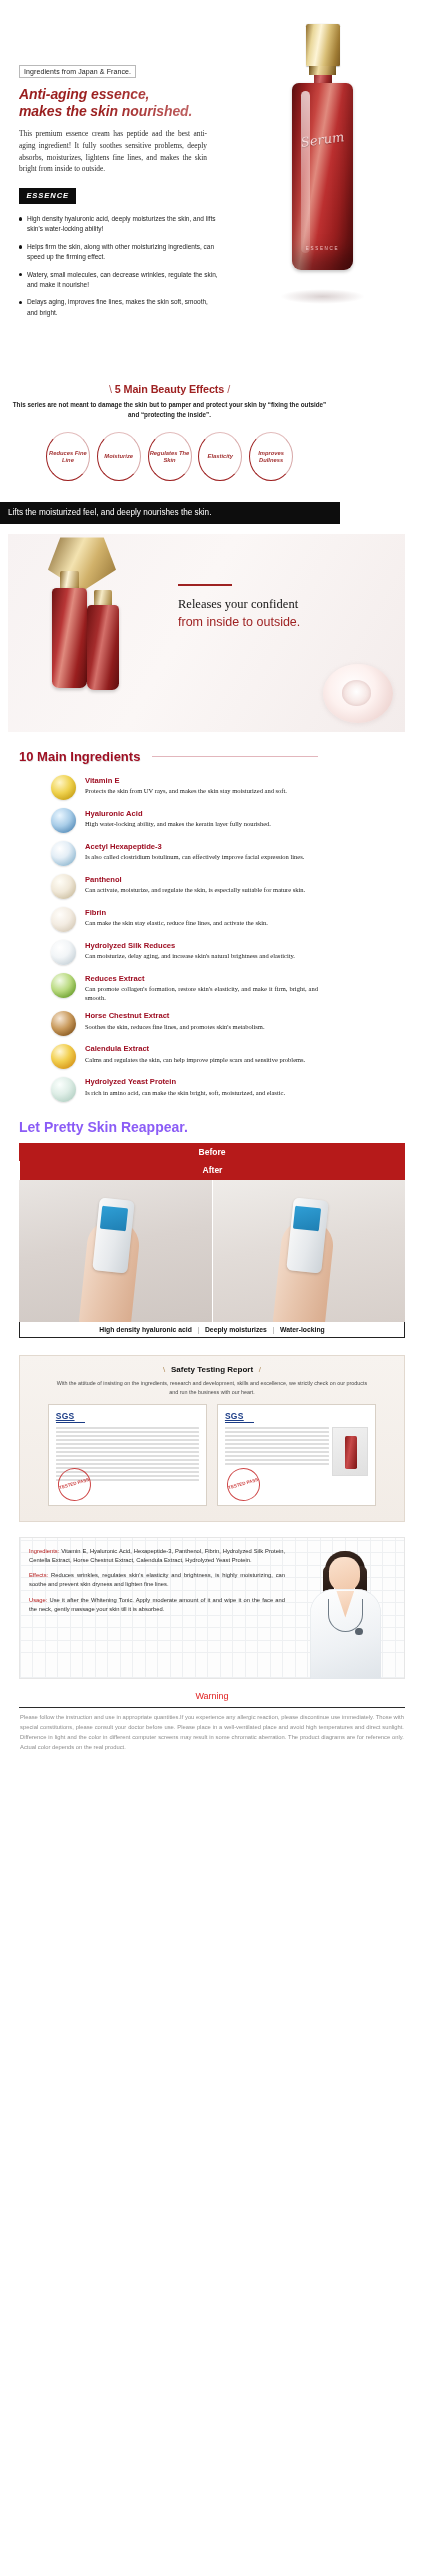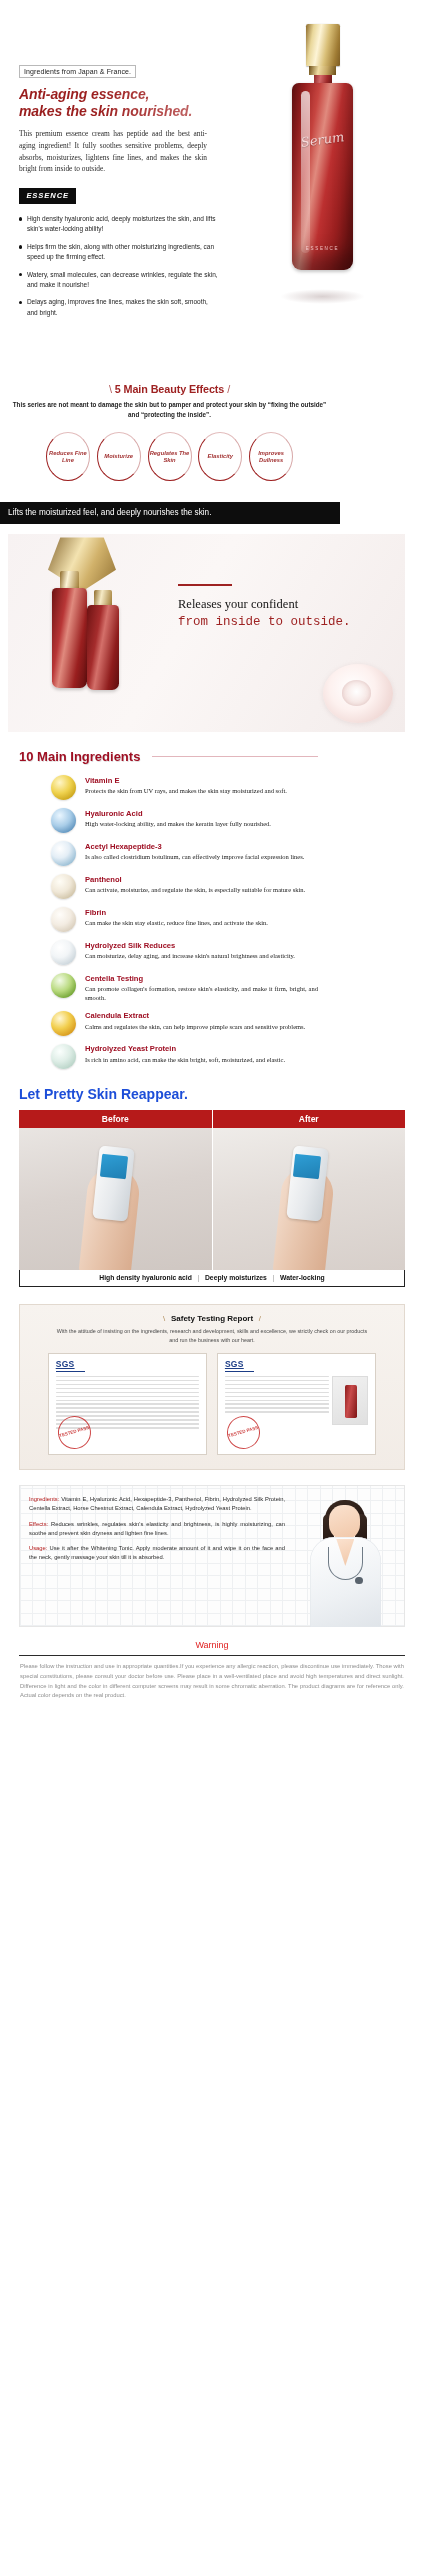--- a/index.html
+++ b/index.html
@@ -113,21 +113,21 @@
     position:relative; width:397px; margin:10.2px 0 0 8px; height:198px;
     background:linear-gradient(120deg,#f7f2f2 0%,#fbf7f6 45%,#f3eceb 100%);
     overflow:hidden;
   }
   .conf-right { position:absolute; left:170px; top:50px; width:187px; }
   .conf-rule { width:54px; height:1.7px; background:#9e2222; margin-bottom:9px; }
   .conf-l1 {
     font-family:"Liberation Serif", serif; font-size:12.5px; color:#151515; line-height:1.5;
   }
   .conf-l2 {
-    font-family:Liberation Mono, monospace; font-size:12.5px; color:#9e2222; line-height:1.5;
+    font-family:Liberation Sans, sans-serif; font-size:12.5px; color:#9e2222; line-height:1.5;
   }
   .conf-ribbon {
     position:absolute; left:40px; top:3.4px; width:68px; height:54px;
     background:linear-gradient(115deg,#7d5c22,#f3e2ad 40%,#caa martial 60%,#8a6827);
     background:linear-gradient(115deg,#7d5c22,#f3e2ad 40%,#cfae63 62%,#8a6827);
     clip-path:polygon(18% 0,82% 0,100% 60%,50% 100%,0 60%);
     opacity:.95;
   }
   .conf-b1, .conf-b2 { position:absolute; border-radius:4.5px 4.5px 6.8px 6.8px; }
   .conf-b1 {
@@ -186,23 +186,23 @@
   .t8{background:radial-gradient(circle at 35% 30%,#fff8d8,#f2cf4f 42%,#d89a1e 78%,#a96c0d);}
   .t9{background:radial-gradient(circle at 35% 30%,#fbfffd,#dfeee7 42%,#b9d4c8 78%,#94b5a6);}
   .ing-bg-bubble{
     position:absolute; right:-34px; bottom:-23px; width:170px; height:170px; border-radius:50%;
     background:radial-gradient(circle at 35% 32%,#fff 0%,#fbfbfb 55%,#f0f0f0 78%,#e7e7e7 100%);
     z-index:-1;
   }
 
   
   .ba-section { width:425px; padding:3.4px 0 12.5px 0; }
-  .ba-title { font-size:14px; font-weight:bold; color:#1d4ed8; padding:0 0 8px 19px; }
+  .ba-title { font-size:14px; font-weight:bold; color:#8b5cf6; padding:0 0 8px 19px; }
   .ba-card { width:386px; margin-left:19px; background:#fff; }
-  .ba-heads { display:flex; }
+  .ba-heads { display:flex;flex-direction:column; }
   .ba-h {
     flex:1; background:#b61a1a; color:#fff; text-align:center;
     font-size:8.5px; font-weight:bold; padding:4px 0 4.5px 0;
   }
   .ba-h + .ba-h { border-left:1.1px solid #fff; }
   .ba-imgs { display:flex; }
   .ba-img { flex:1; height:142px; position:relative; overflow:hidden; }
   .ba-img + .ba-img { border-left:1.1px solid #fff; }
   .ba-img.before{background:linear-gradient(170deg,#e9e5e2 0%,#dad3cf 45%,#cfc7c2 100%);}
   .ba-img.after{background:linear-gradient(170deg,#efece9 0%,#e2dcd8 45%,#d7cfca 100%);}
@@ -455,22 +455,29 @@
       <div class="ing-row">
         <div class="ing-thumb t5"></div>
         <div class="ing-body">
           <div class="ing-name">Hydrolyzed Silk Reduces</div>
           <div class="ing-desc">Can moisturize, delay aging, and increase skin's natural brightness and elasticity.</div>
         </div>
       </div>
       <div class="ing-row">
         <div class="ing-thumb t6"></div>
         <div class="ing-body">
-          <div class="ing-name">Centella Testing</div>
+          <div class="ing-name">Reduces Extract</div>
           <div class="ing-desc">Can promote collagen's formation, restore skin's elasticity, and make it firm, bright, and smooth.</div>
+        </div>
+      </div>
+      <div class="ing-row">
+        <div class="ing-thumb t7"></div>
+        <div class="ing-body">
+          <div class="ing-name">Horse Chestnut Extract</div>
+          <div class="ing-desc">Soothes the skin, reduces fine lines, and promotes skin's metabolism.</div>
         </div>
       </div>
       <div class="ing-row">
         <div class="ing-thumb t8"></div>
         <div class="ing-body">
           <div class="ing-name">Calendula Extract</div>
           <div class="ing-desc">Calms and regulates the skin, can help improve pimple scars and sensitive problems.</div>
         </div>
       </div>
       <div class="ing-row">

